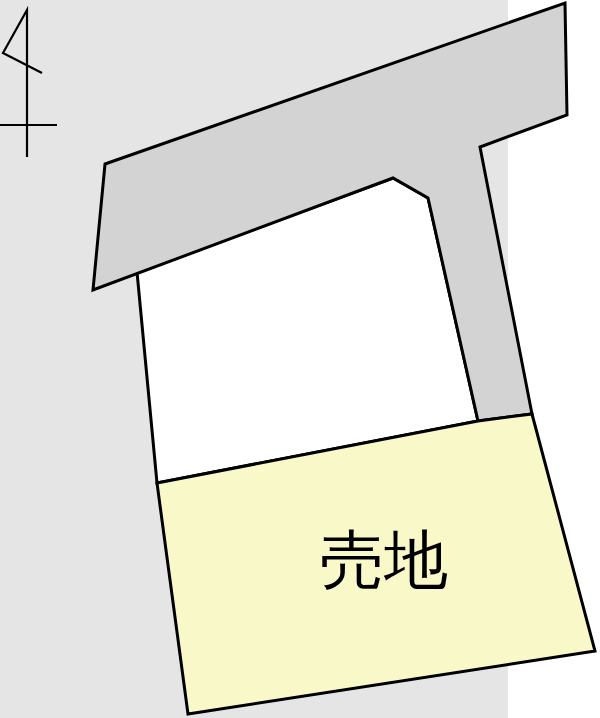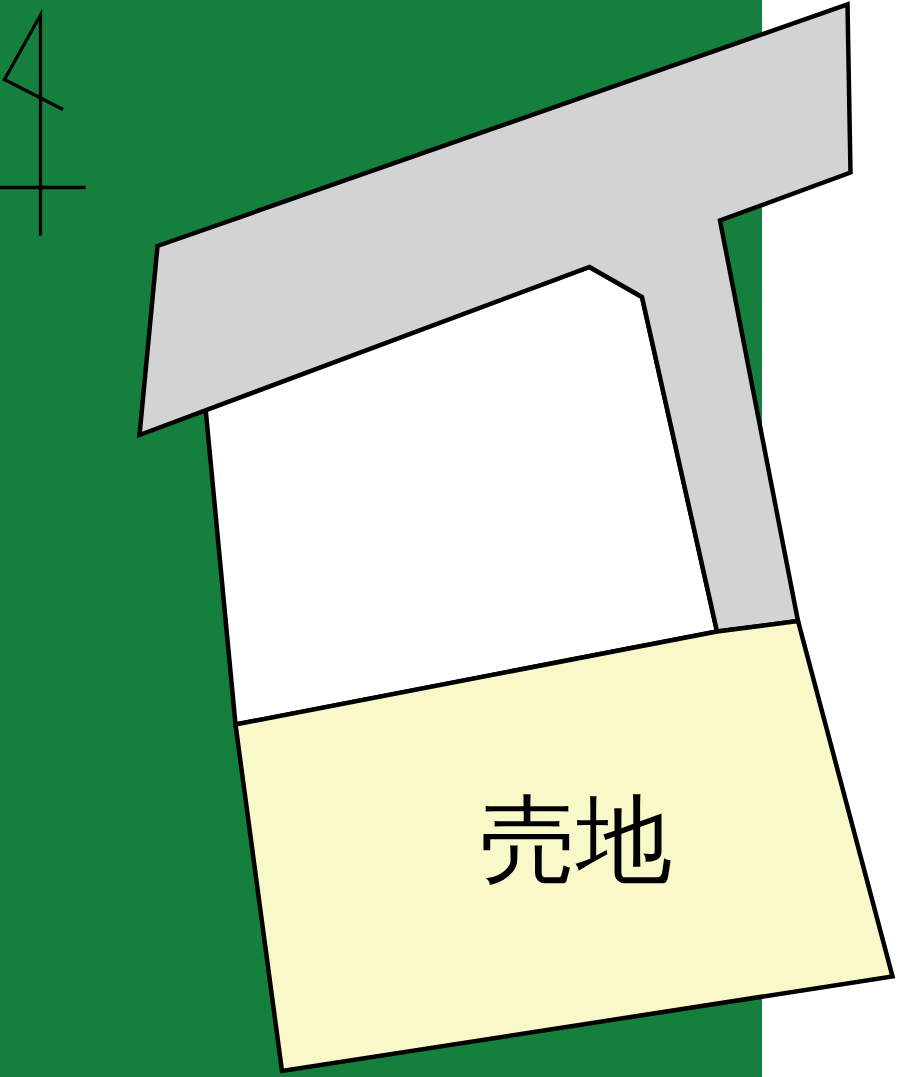--- a/index.html
+++ b/index.html
@@ -8,21 +8,21 @@
     background: #ffffff;
     width: 600px;
     height: 718px;
     overflow: hidden;
     font-family: "Liberation Sans", sans-serif;
   }
   .map-container {
     position: relative;
     width: 508px;
     height: 718px;
-    background: #15803d;
+    background: #e5e5e5;
   }
   svg.plot-map {
     display: block;
     width: 600px;
     height: 718px;
   }
   .shape {
     stroke-width: 3;
     stroke-linejoin: miter;
   }

